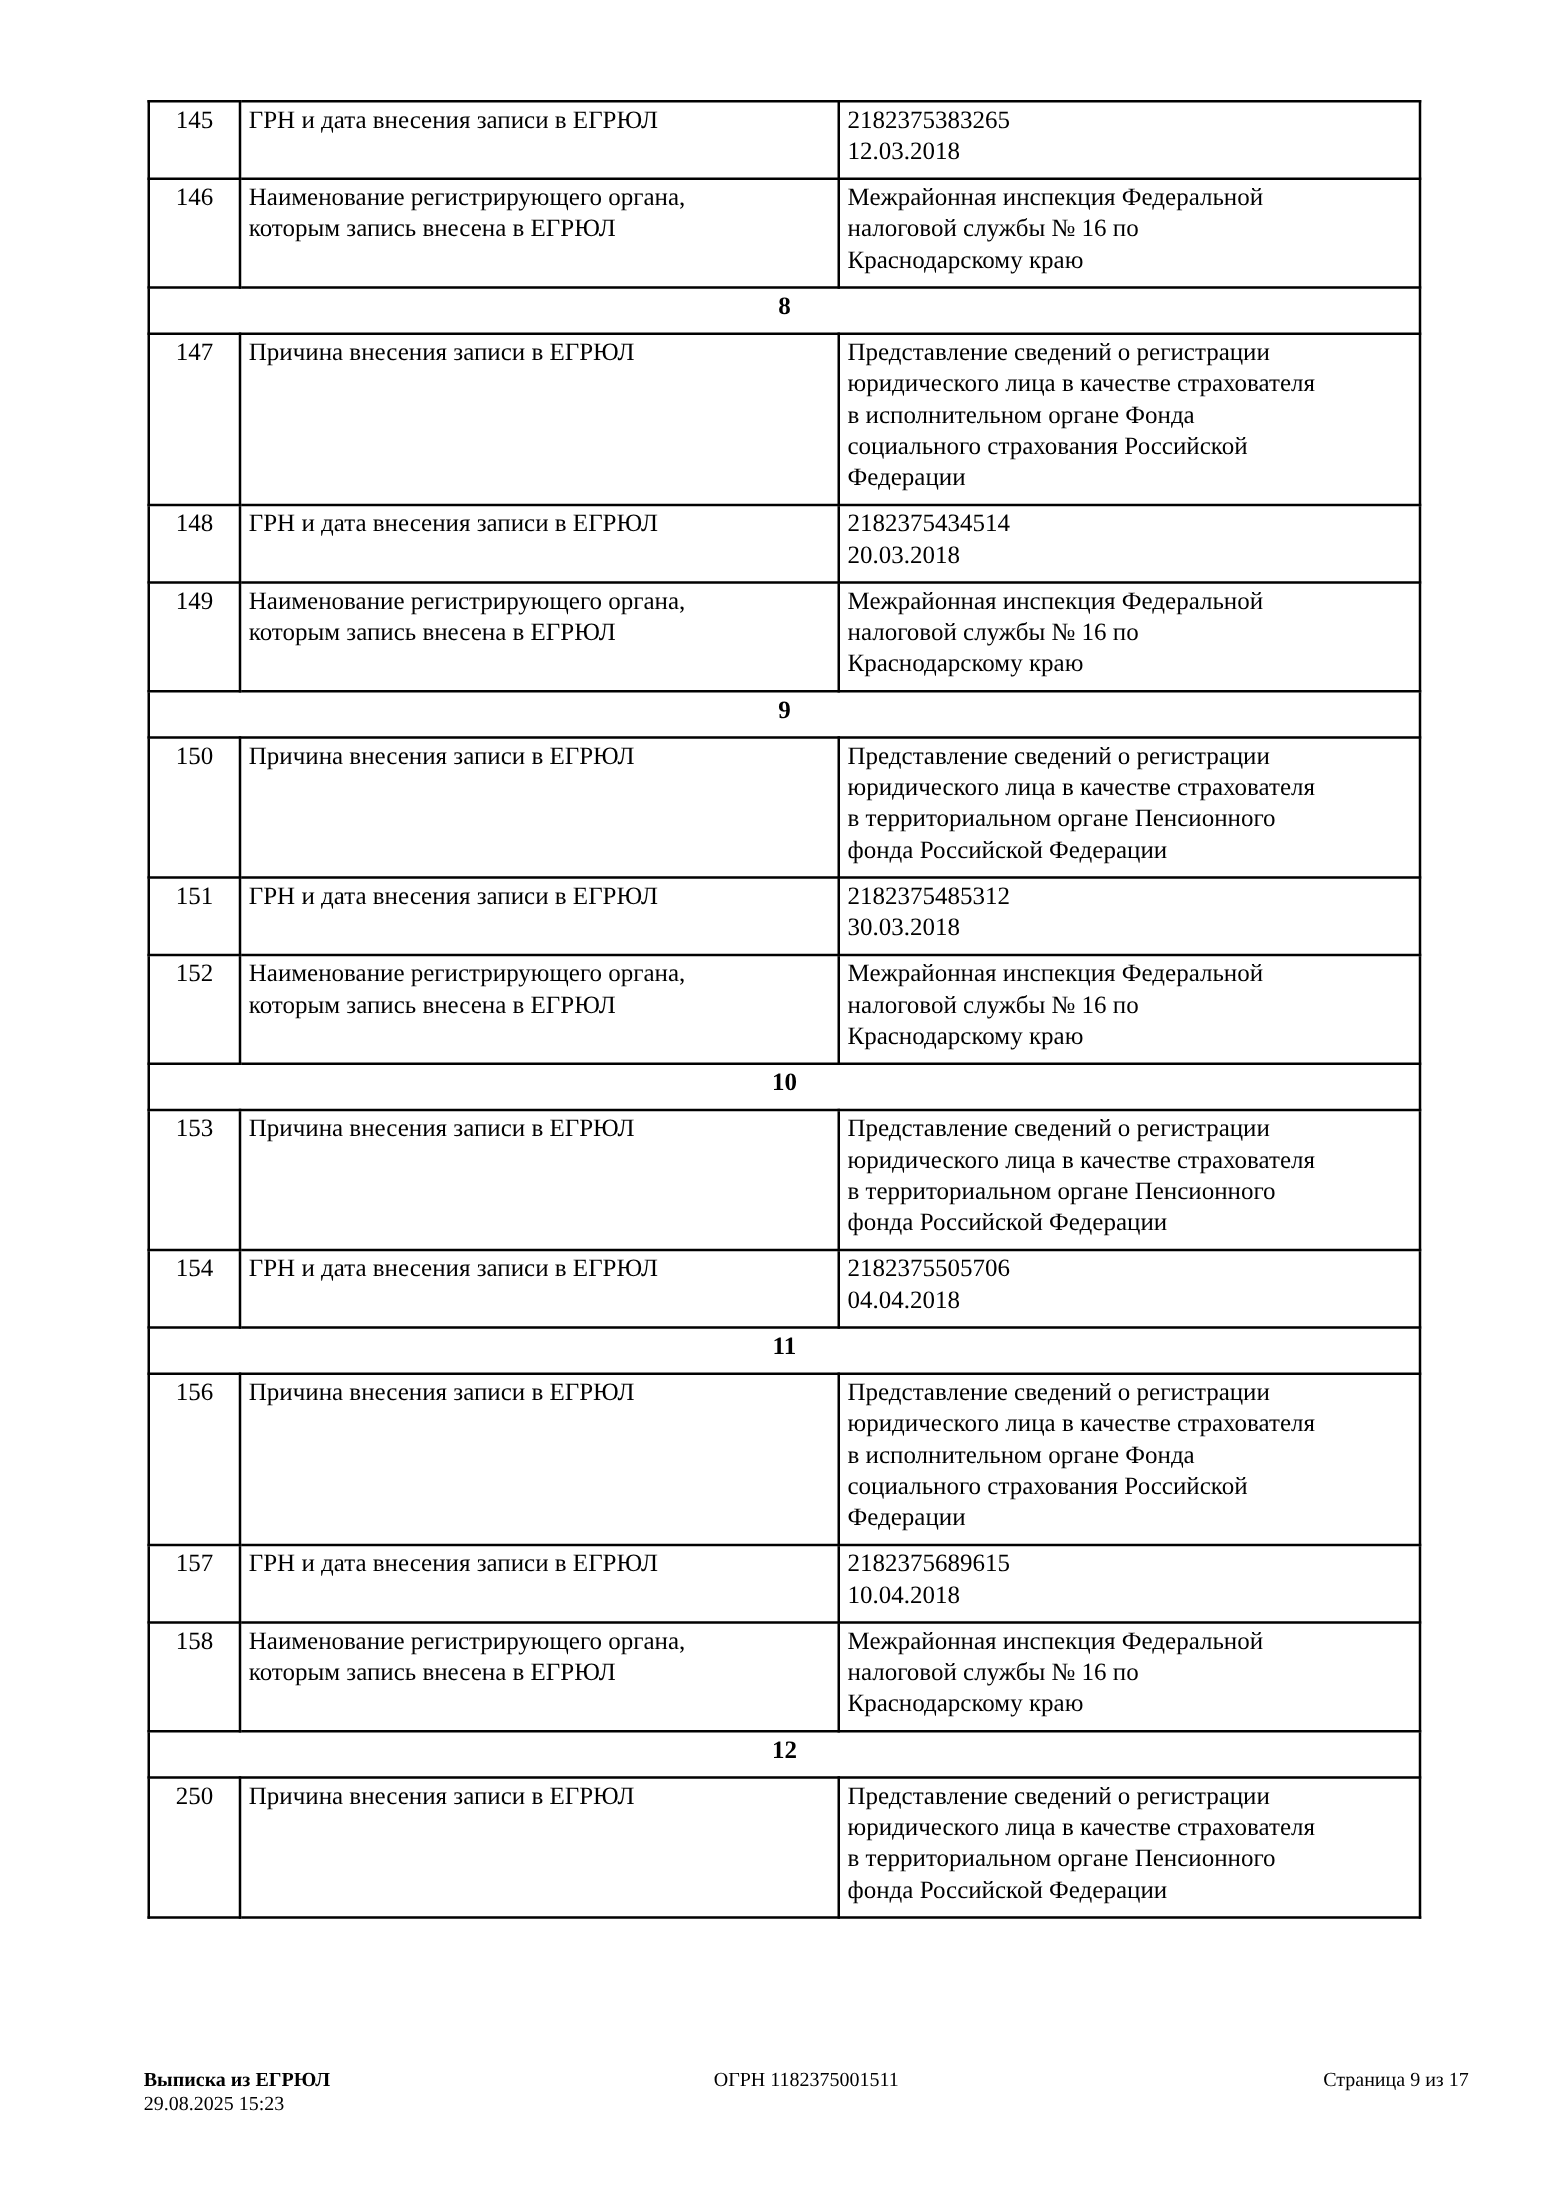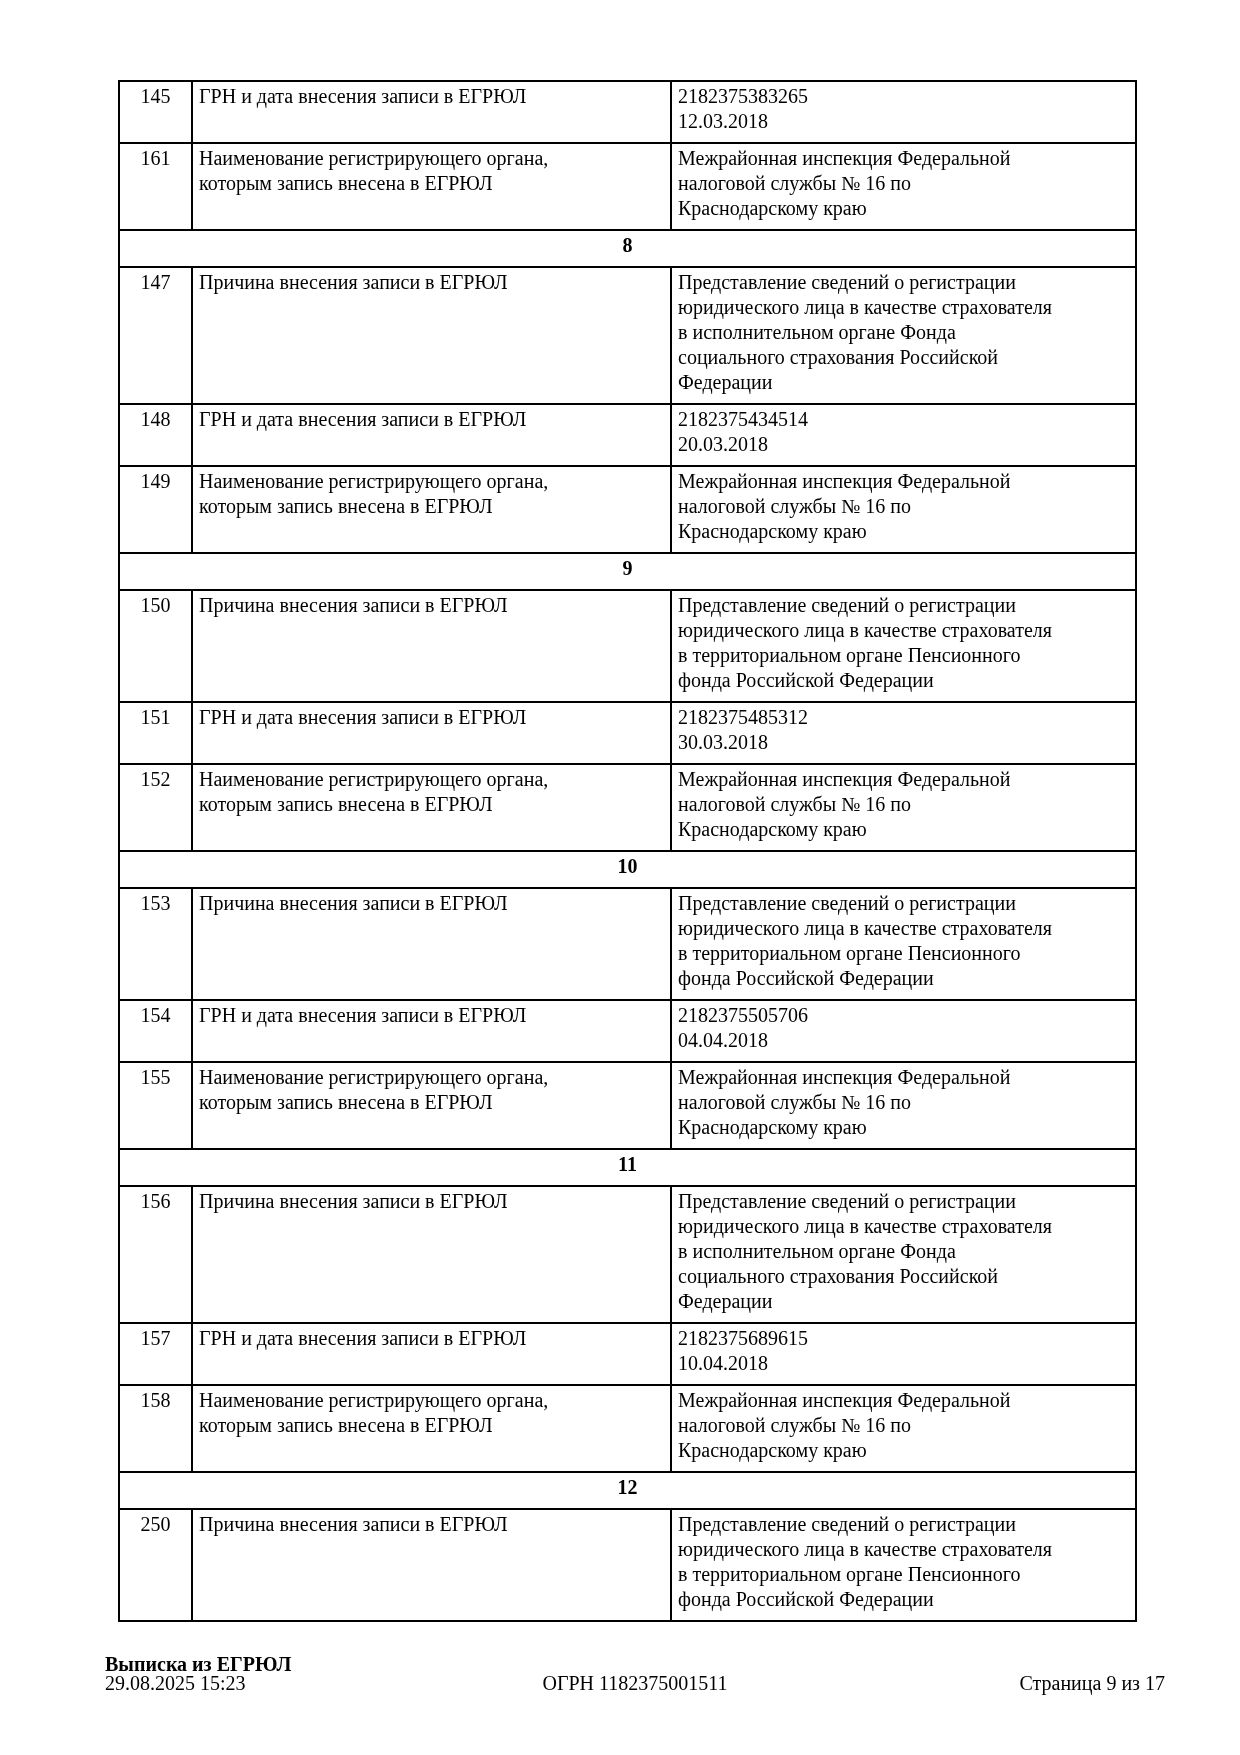--- a/index.html
+++ b/index.html
@@ -42,26 +42,26 @@
   td.col-label { }
   td.col-value { }
   td.section-cell {
     text-align: center;
     font-weight: bold;
     padding: 2px 0 6px 0;
     white-space: normal;
   }
   .page-footer {
     position: absolute;
-    left: 105px;
+    left: 115px;
     top: 1655px;
     width: 1060px;
     display: flex;
-    align-items: flex-end;
-    font-size: 20px;
+    align-items: flex-start;
+    font-size: 16px;
     line-height: 19px;
   }
   .footer-left   { width: 33%; text-align: left; }
   .footer-center { width: 34%; text-align: center; }
   .footer-right  { width: 33%; text-align: right; }
   .footer-title  { font-weight: bold; }
 </style>
 </head>
 <body>
 
@@ -74,21 +74,21 @@
     </colgroup>
     <tbody>
 
     <tr>
           <td class="col-num">145</td>
           <td class="col-label">ГРН и дата внесения записи в ЕГРЮЛ</td>
           <td class="col-value">2182375383265
 12.03.2018</td>
         </tr>
         <tr>
-          <td class="col-num">161</td>
+          <td class="col-num">146</td>
           <td class="col-label">Наименование регистрирующего органа,
 которым запись внесена в ЕГРЮЛ</td>
           <td class="col-value">Межрайонная инспекция Федеральной
 налоговой службы № 16 по
 Краснодарскому краю</td>
         </tr>
         <tr>
           <td colspan="3" class="section-cell">8</td>
         </tr>
         <tr>
@@ -148,28 +148,20 @@
           <td class="col-value">Представление сведений о регистрации
 юридического лица в качестве страхователя
 в территориальном органе Пенсионного
 фонда Российской Федерации</td>
         </tr>
         <tr>
           <td class="col-num">154</td>
           <td class="col-label">ГРН и дата внесения записи в ЕГРЮЛ</td>
           <td class="col-value">2182375505706
 04.04.2018</td>
-        </tr>
-        <tr>
-          <td class="col-num">155</td>
-          <td class="col-label">Наименование регистрирующего органа,
-которым запись внесена в ЕГРЮЛ</td>
-          <td class="col-value">Межрайонная инспекция Федеральной
-налоговой службы № 16 по
-Краснодарскому краю</td>
         </tr>
         <tr>
           <td colspan="3" class="section-cell">11</td>
         </tr>
         <tr>
           <td class="col-num">156</td>
           <td class="col-label">Причина внесения записи в ЕГРЮЛ</td>
           <td class="col-value">Представление сведений о регистрации
 юридического лица в качестве страхователя
 в исполнительном органе Фонда

